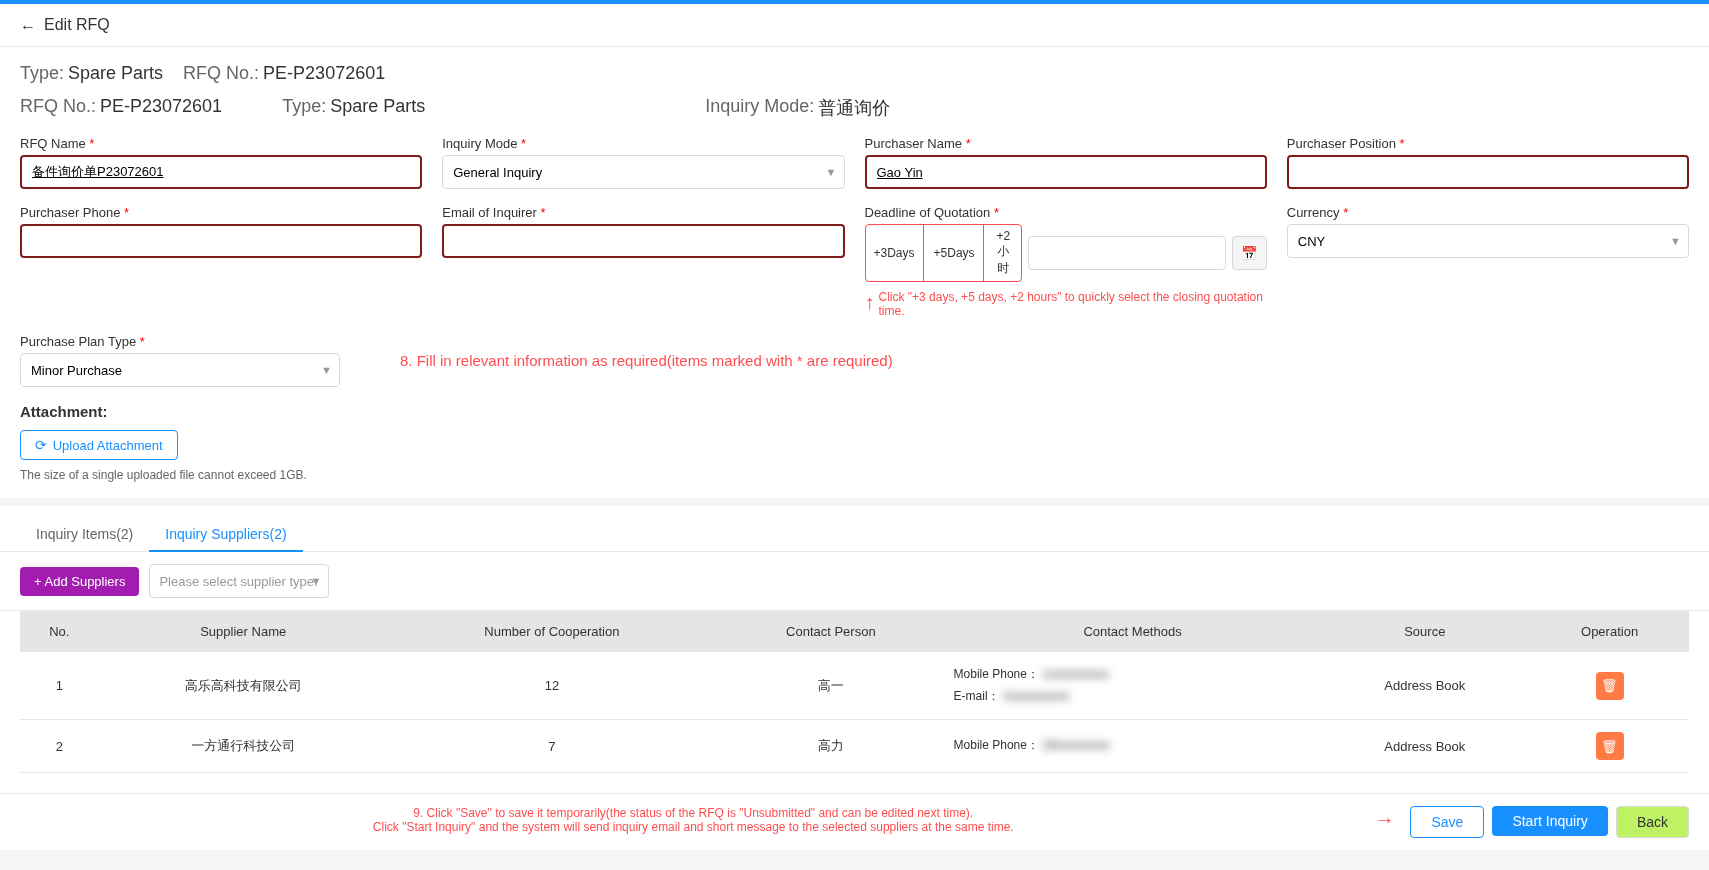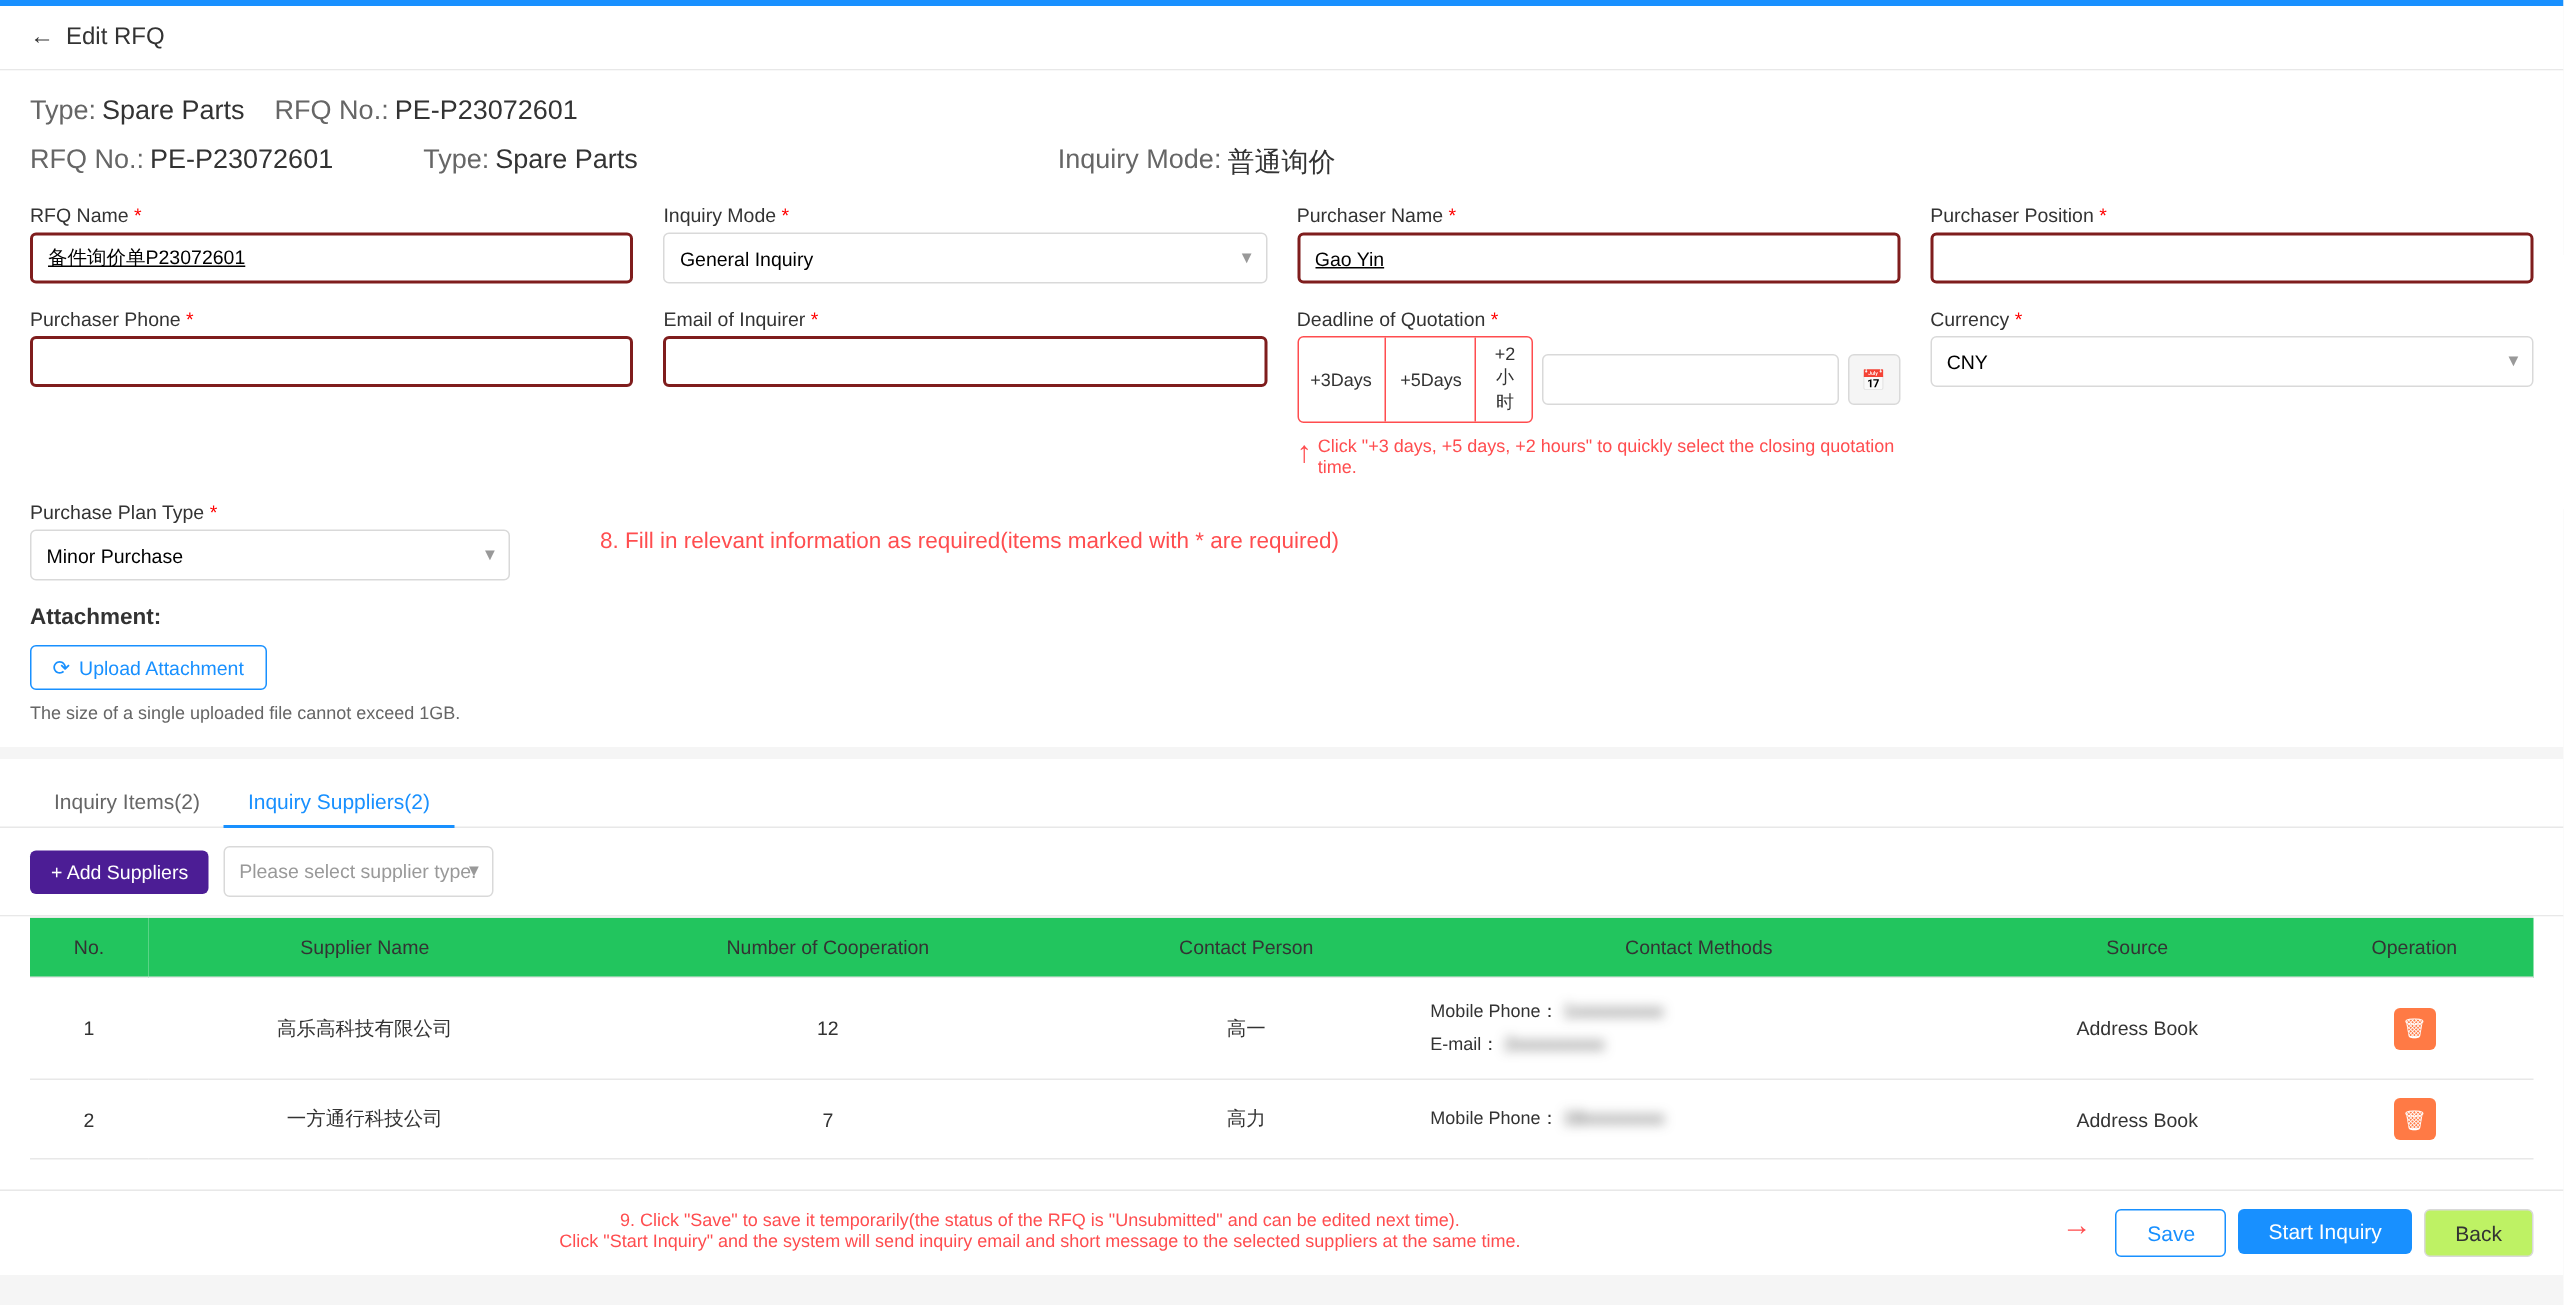--- a/index.html
+++ b/index.html
@@ -46,27 +46,27 @@
     .upload-btn { display: inline-flex; align-items: center; gap: 6px; border: 1px solid #1890ff; color: #1890ff; background: #fff; border-radius: 4px; padding: 6px 14px; cursor: pointer; font-size: 13px; }
     .upload-icon { font-size: 14px; }
     .file-size-hint { font-size: 12px; color: #666; margin-top: 8px; }
 
     .tabs-section { background: #fff; padding: 12px 20px 0; border-bottom: 1px solid #e8e8e8; }
     .tabs { display: flex; gap: 0; }
     .tab { padding: 8px 16px; cursor: pointer; font-size: 14px; color: #666; border-bottom: 2px solid transparent; margin-bottom: -1px; }
     .tab.active { color: #1890ff; border-bottom: 2px solid #1890ff; }
 
     .toolbar { background: #fff; padding: 12px 20px; border-bottom: 1px solid #e8e8e8; display: flex; gap: 10px; align-items: center; }
-    .add-supplier-btn { background: #4c1d95; color: #fff; border: none; border-radius: 4px; padding: 7px 14px; cursor: pointer; font-size: 13px; display: flex; align-items: center; gap: 4px; }
+    .add-supplier-btn { background: #a21caf; color: #fff; border: none; border-radius: 4px; padding: 7px 14px; cursor: pointer; font-size: 13px; display: flex; align-items: center; gap: 4px; }
     .supplier-type-select-wrapper { position: relative; }
     .supplier-type-select { border: 1px solid #d9d9d9; border-radius: 4px; padding: 6px 30px 6px 10px; font-size: 13px; height: 34px; background: #fff; appearance: none; outline: none; color: #999; min-width: 180px; }
 
     .table-section { background: #fff; padding: 0 20px 20px; }
     table { width: 100%; border-collapse: collapse; margin-top: 0; }
-    thead tr { background: #22c55e; }
+    thead tr { background: #e5e5e5; }
     th { padding: 12px 8px; text-align: center; font-weight: 500; color: #333; font-size: 13px; border-bottom: 1px solid #e8e8e8; border-top: 1px solid #e8e8e8; }
     td { padding: 12px 8px; text-align: center; font-size: 13px; color: #333; border-bottom: 1px solid #e8e8e8; vertical-align: middle; }
 
     .delete-btn { background: #ff7a45; border: none; border-radius: 4px; color: #fff; width: 28px; height: 28px; cursor: pointer; font-size: 13px; display: inline-flex; align-items: center; justify-content: center; }
 
     .contact-info { text-align: left; font-size: 12px; line-height: 1.8; }
     .blurred { filter: blur(4px); display: inline-block; }
 
     .bottom-bar { background: #fff; border-top: 1px solid #e8e8e8; padding: 12px 20px; display: flex; justify-content: flex-end; gap: 8px; align-items: flex-start; }
     .bottom-hint { color: #ff4d4f; font-size: 12px; text-align: center; flex: 1; }

